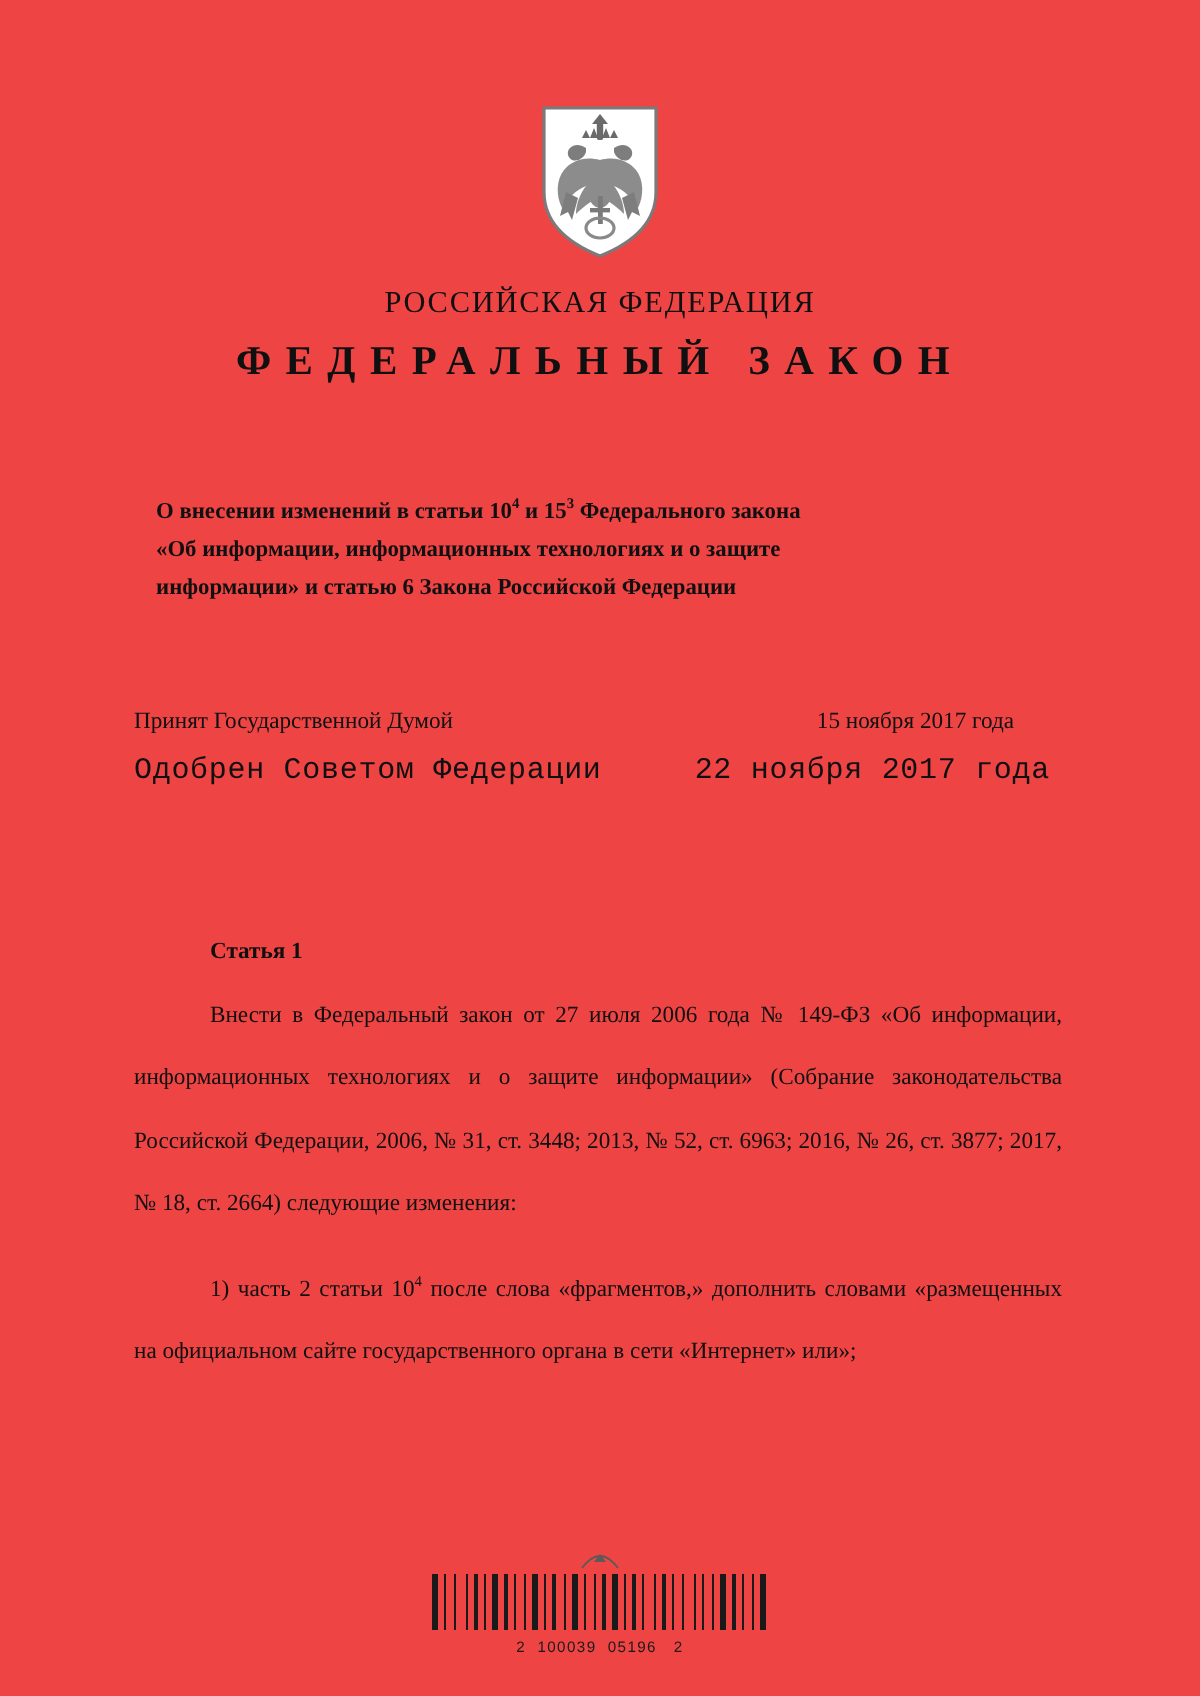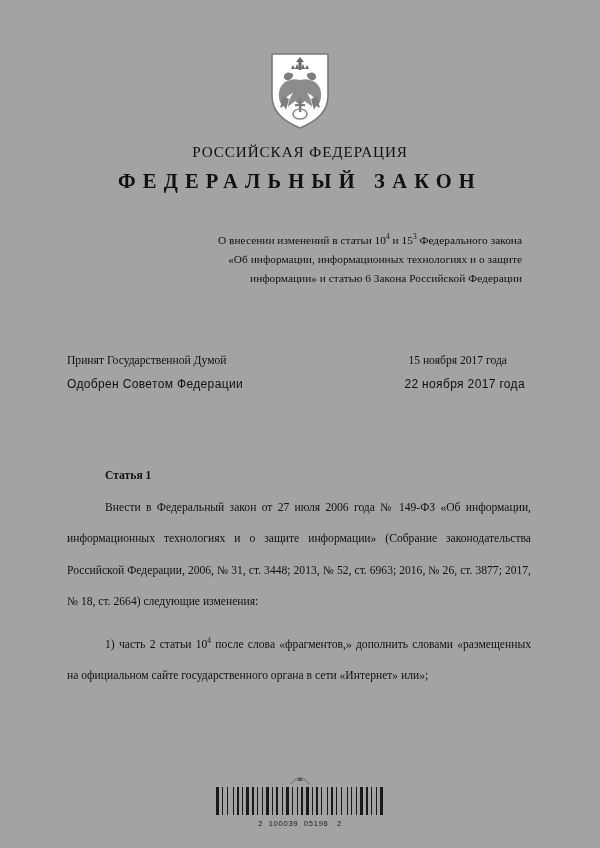--- a/index.html
+++ b/index.html
@@ -6,21 +6,21 @@
   html, body {
     margin: 0;
     padding: 0;
     background: #ffffff;
   }
   .page {
     position: relative;
     width: 600px;
     height: 848px;
     margin: 0 auto;
-    background: #a3a3a3;
+    background: #ef4444;
     overflow: hidden;
     font-family: "Liberation Serif", "DejaVu Serif", serif;
     color: #101010;
   }
 
   
   .emblem-wrap {
     position: absolute;
     top: 52px;
     left: 0;
@@ -54,26 +54,26 @@
     text-align: center;
     font-size: 20.5px;
     font-weight: 700;
     letter-spacing: 7.2px;
     white-space: nowrap;
   }
 
   
   .doc-title {
     position: absolute;
-    top: 231px;
+    top: 247px;
     left: 78px;
     width: 444px;
-    text-align: right;
+    text-align: left;
     font-size: 11.4px;
-    font-weight: 400;
+    font-weight: 700;
     line-height: 19.2px;
   }
   .doc-title sup {
     font-size: 7.4px;
     vertical-align: super;
     line-height: 0;
   }
 
   
   .adopt-row {
@@ -81,22 +81,22 @@
     left: 67px;
     width: 464px;
     display: flex;
     justify-content: space-between;
     align-items: baseline;
     font-size: 11.6px;
   }
   .adopt-row.r1 { top: 354px; }
   .adopt-row.r2 {
     top: 377px;
-    font-family: Liberation Sans, sans-serif;
-    font-size: 12px;
+    font-family: Liberation Mono, monospace;
+    font-size: 15px;
     letter-spacing: 0.35px;
     justify-content: space-between;
   }
   .adopt-row.r2 .adopt-date { padding-right: 6px; margin-left: 46px; }
   .adopt-row.r1 .adopt-date { padding-right: 24px; }
 
   
   .article-head {
     position: absolute;
     top: 469px;

